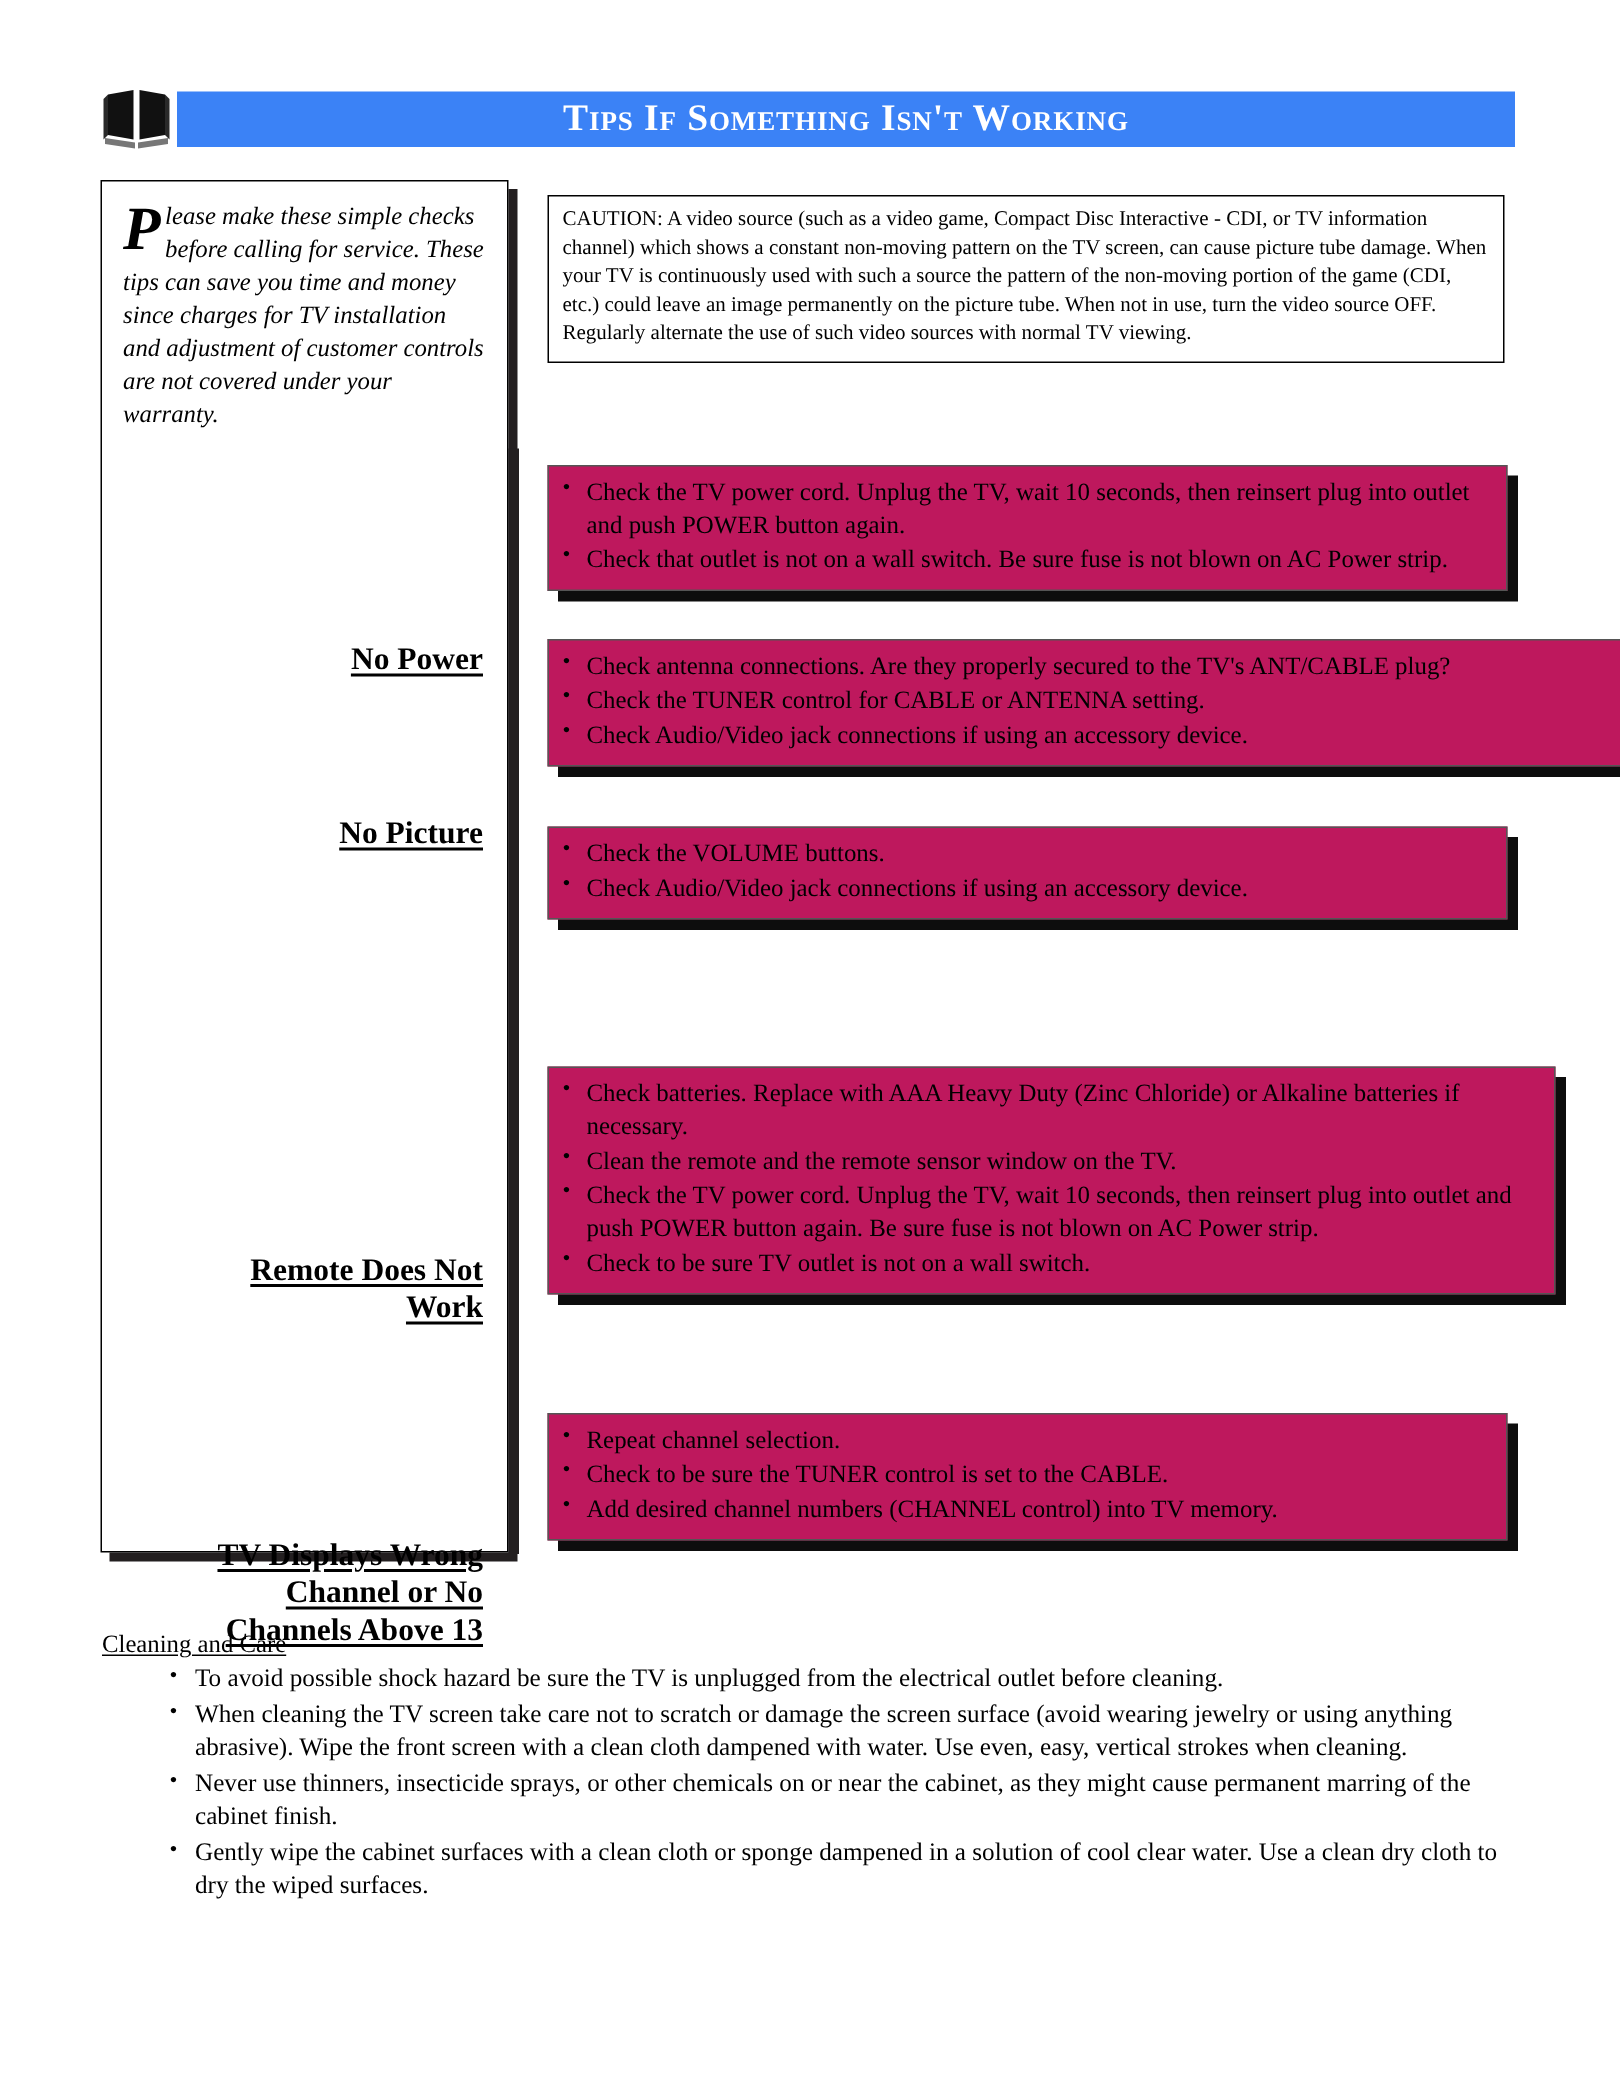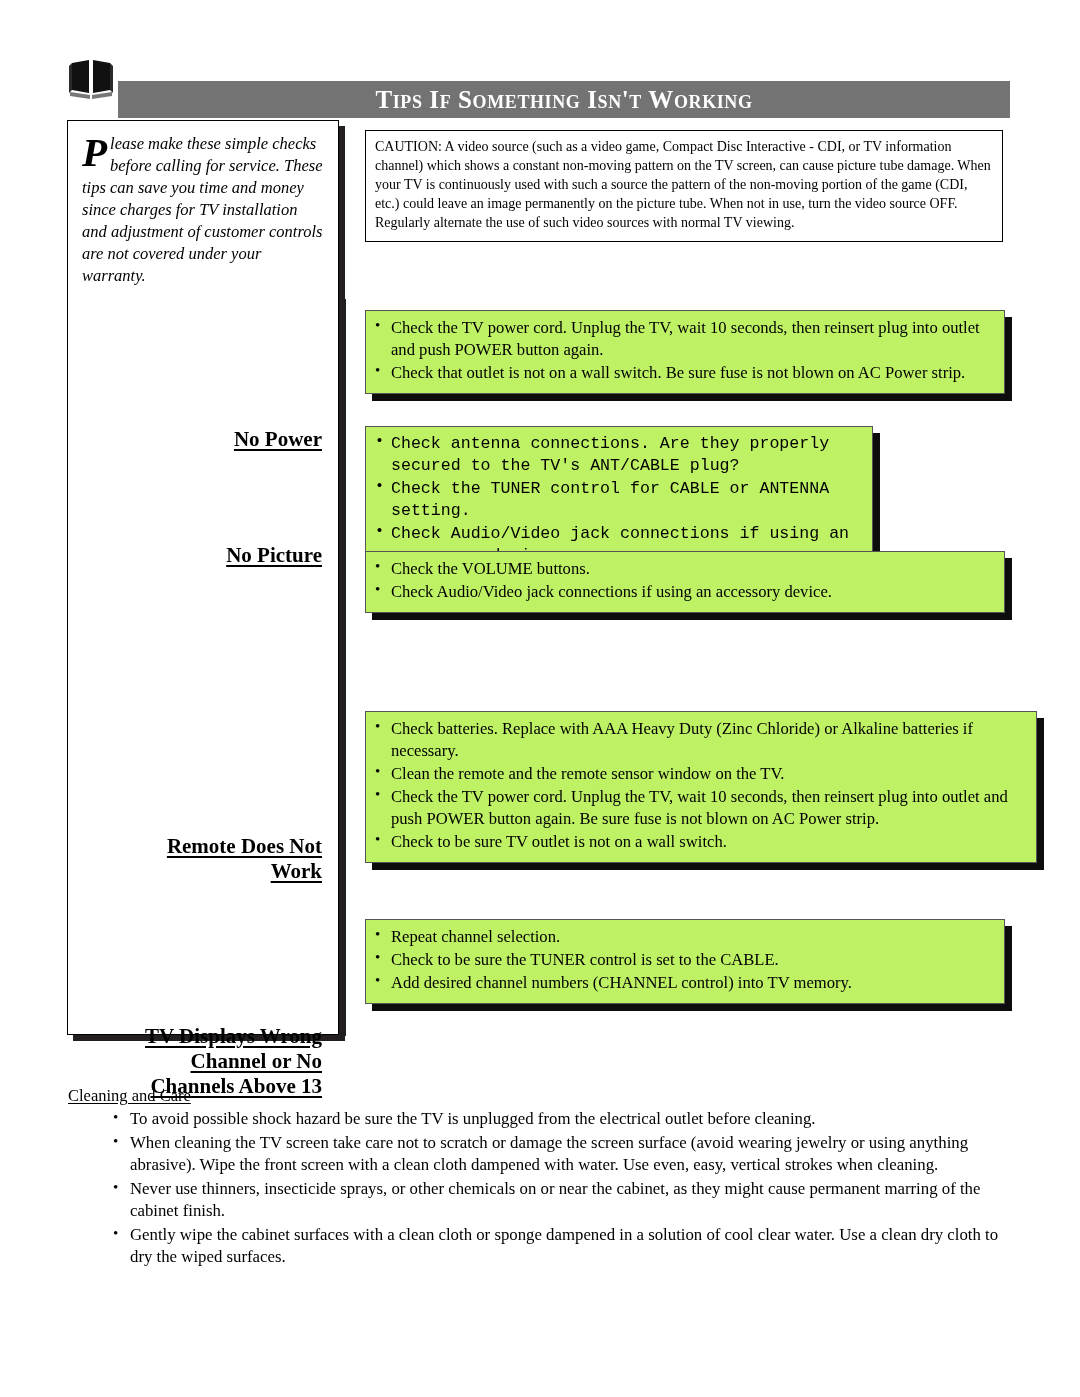--- a/index.html
+++ b/index.html
@@ -39,22 +39,21 @@
     top: 4px;
     width: 46px;
     height: 42px;
   }
   .title-bar {
     position: absolute;
     left: 58px;
     top: 6px;
     width: 892px;
     height: 37px;
-    background: #737373;
-    margin-top: 20px;
+    background: #3b82f6;
   }
   .title-text {
     position: absolute;
     left: 0;
     right: 0;
     top: 50%;
     transform: translateY(-51%);
     text-align: center;
     color: #ffffff;
     font-family: "Liberation Serif", "DejaVu Serif", serif;
@@ -132,21 +131,21 @@
     border: 1.3px solid #000;
     padding: 7px 9px 9px 9px;
     font-size: 14px;
     line-height: 1.35;
   }
 
   .bullet-box {
     position: absolute;
     box-sizing: border-box;
     border: 1.3px solid #555;
-    background: #bef264;
+    background: #be185d;
     box-shadow: 7px 7px 0 0 #0d0d0d;
     padding: 6px 8px 8px 8px;
   }
   .bullet-box ul {
     margin: 0;
     padding: 0;
     list-style: none;
   }
   .bullet-box li {
     position: relative;
@@ -249,21 +248,21 @@
     <span>CAUTION: A video source (such as a video game, Compact Disc Interactive - CDI, or TV information channel) which shows a constant non-moving pattern on the TV screen, can cause picture tube damage.  When your TV is continuously used with such a source the pattern of the non-moving portion of the game (CDI, etc.) could leave an image permanently on the picture tube.  When not in use, turn the video source OFF.  Regularly alternate the use of such video sources with normal TV viewing.</span>
   </div>
 
   <div class="bullet-box" style="left:365px; top:310px; width:640px;">
     <ul>
       <li>Check the TV power cord.  Unplug the TV, wait 10 seconds, then reinsert plug into outlet and push POWER button again.</li>
       <li>Check that outlet is not on a wall switch. Be sure fuse is not blown on AC Power strip.</li>
     </ul>
   </div>
 
-  <div class="bullet-box" style="left:365px; top:426px; width:508px;font-family:Liberation Mono, monospace;">
+  <div class="bullet-box" style="left:365px; top:426px; width:716px;">
     <ul>
       <li>Check antenna connections.  Are they properly secured to the TV's ANT/CABLE plug?</li>
       <li>Check the TUNER control for CABLE or ANTENNA setting.</li>
       <li>Check Audio/Video jack connections if using an accessory device.</li>
     </ul>
   </div>
 
   <div class="bullet-box" style="left:365px; top:551px; width:640px;">
     <ul>
       <li>Check the VOLUME buttons.</li>
@@ -273,21 +272,21 @@
 
   <div class="bullet-box" style="left:365px; top:711px; width:672px;">
     <ul>
       <li>Check batteries.  Replace with AAA Heavy Duty (Zinc Chloride) or Alkaline batteries if necessary.</li>
       <li>Clean the remote and the remote sensor window on the TV.</li>
       <li>Check the TV power cord.  Unplug the TV, wait 10 seconds, then reinsert plug into outlet and push POWER button again. Be sure fuse is not blown on AC Power strip.</li>
       <li>Check to be sure TV outlet is not on a wall switch.</li>
     </ul>
   </div>
 
-  <div class="bullet-box" style="left:365px; top:919px; width:640px;">
+  <div class="bullet-box" style="left:365px; top:942px; width:640px;">
     <ul>
       <li>Repeat channel selection.</li>
       <li>Check to be sure the TUNER control is set to the CABLE.</li>
       <li>Add desired channel numbers (CHANNEL control) into TV memory.</li>
     </ul>
   </div>
 
   <div class="care">
     <div class="care-title">Cleaning and Care</div>
     <ul>

